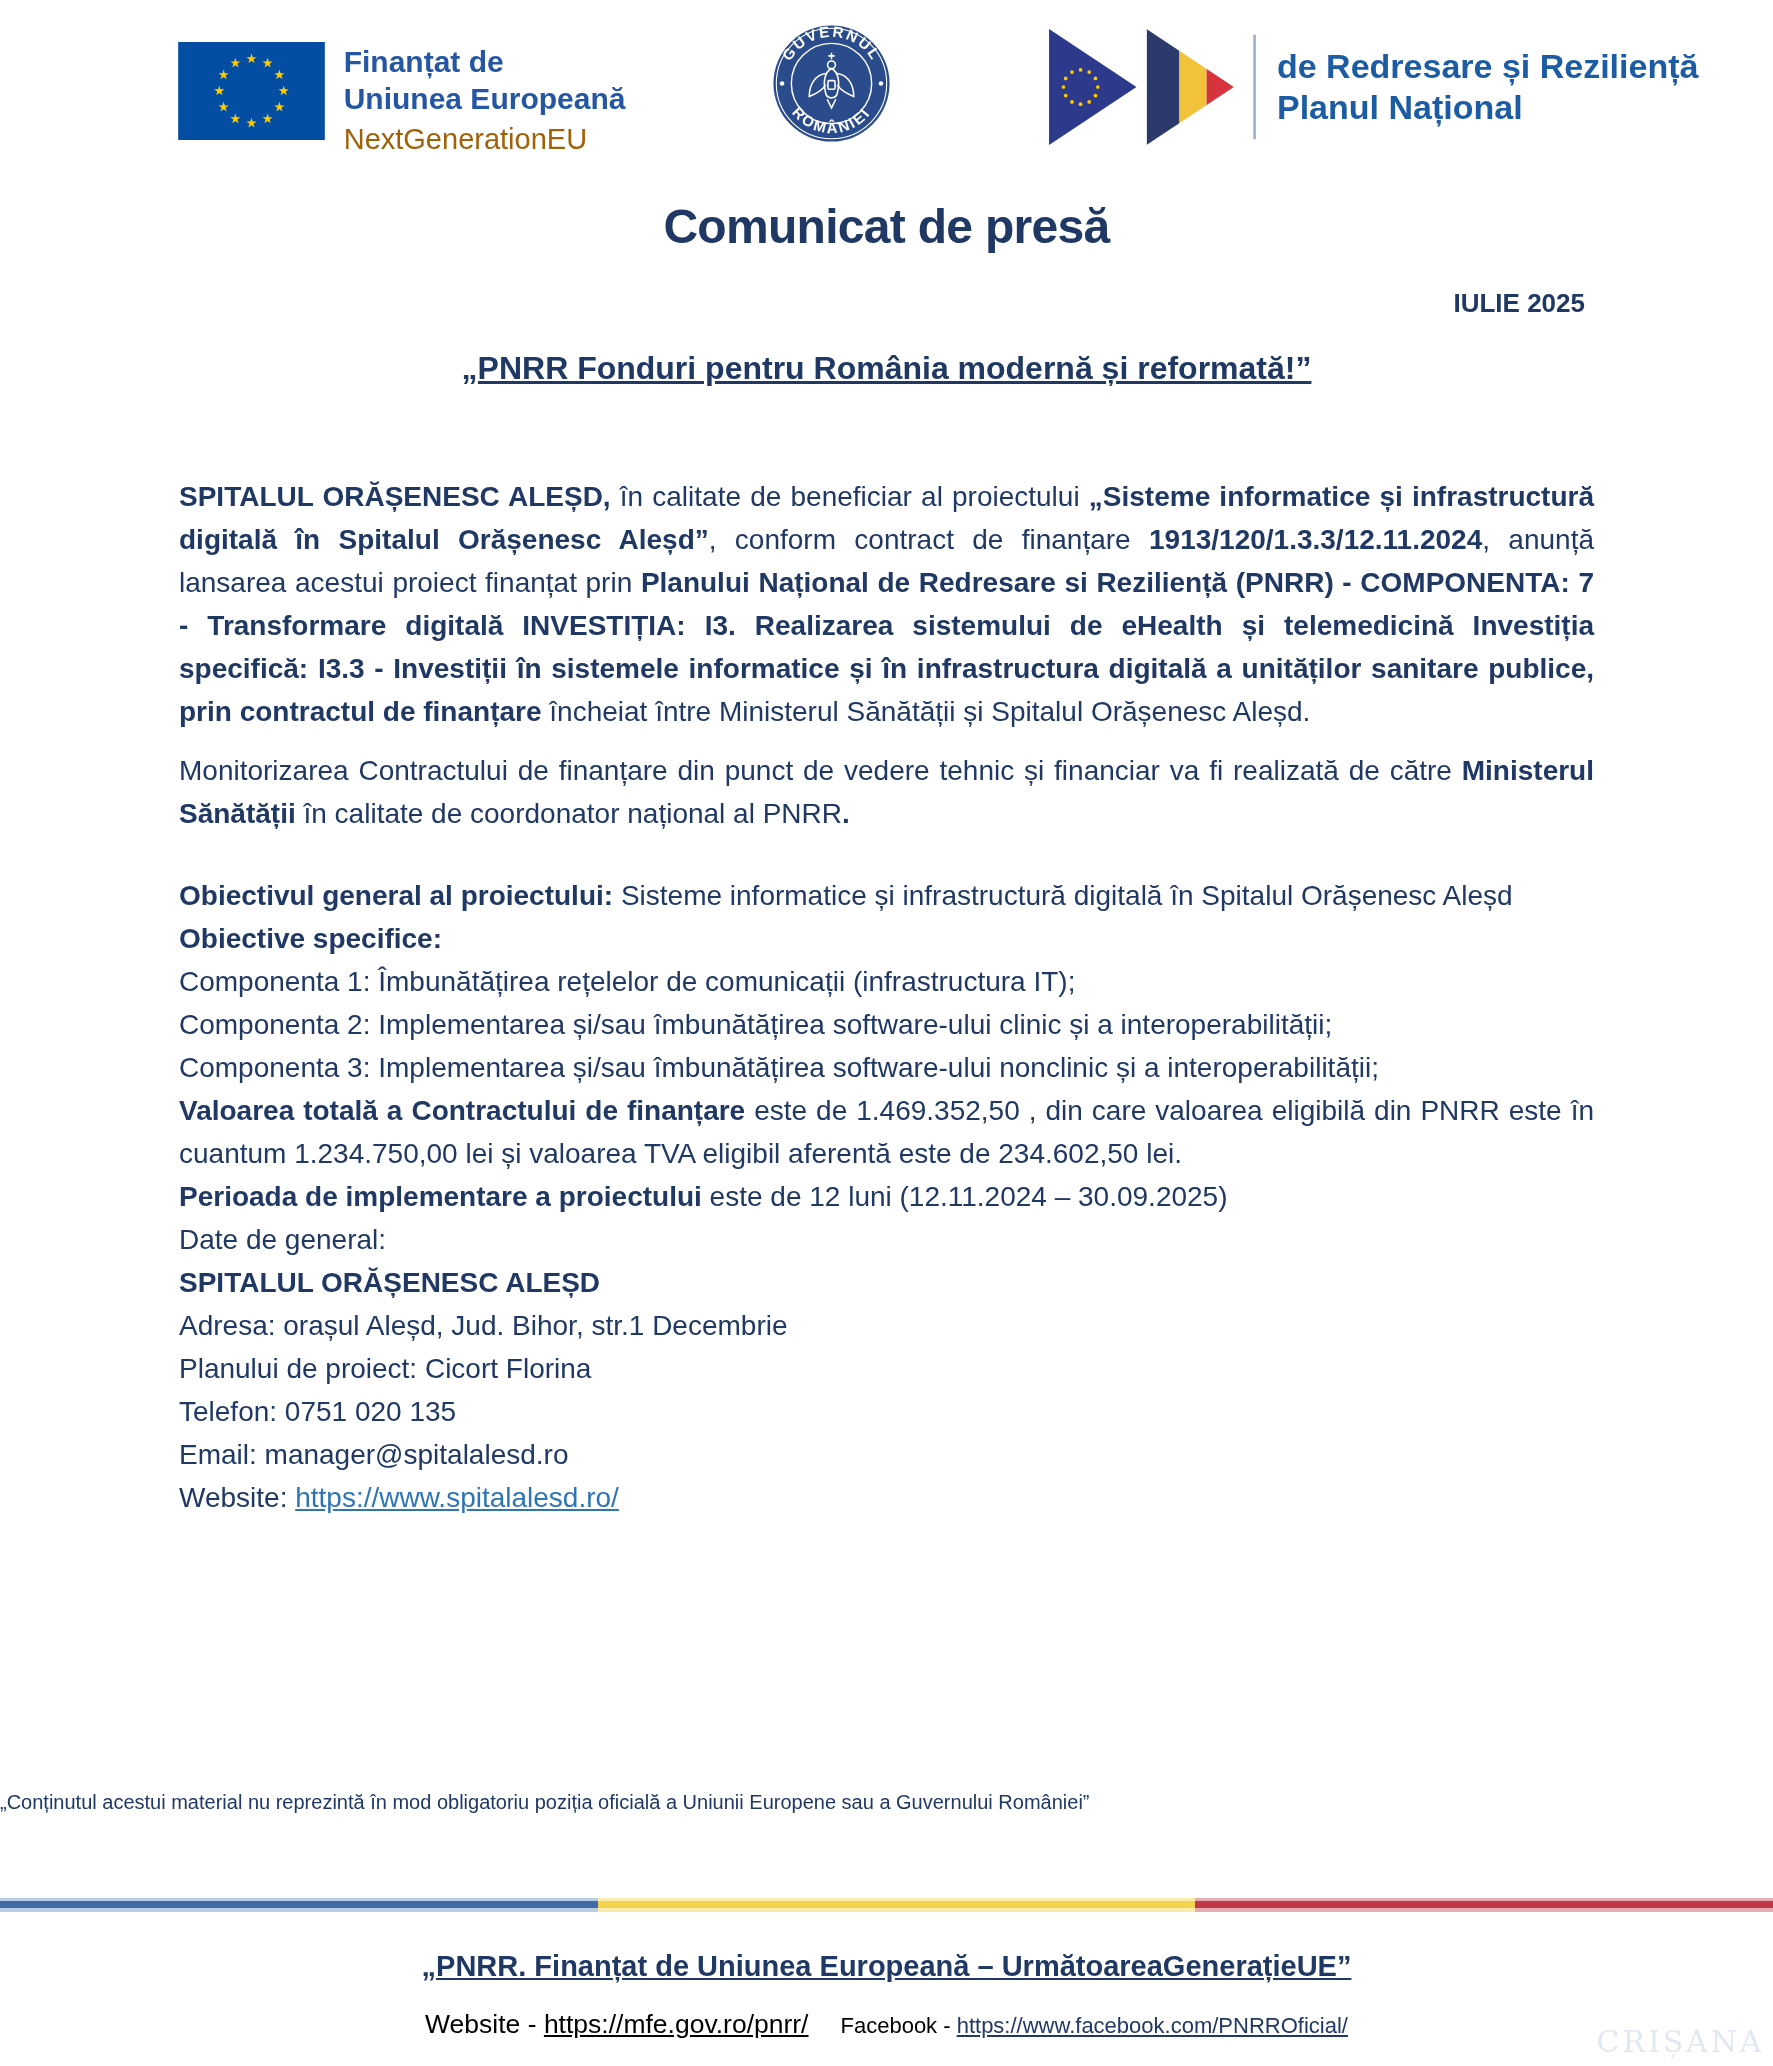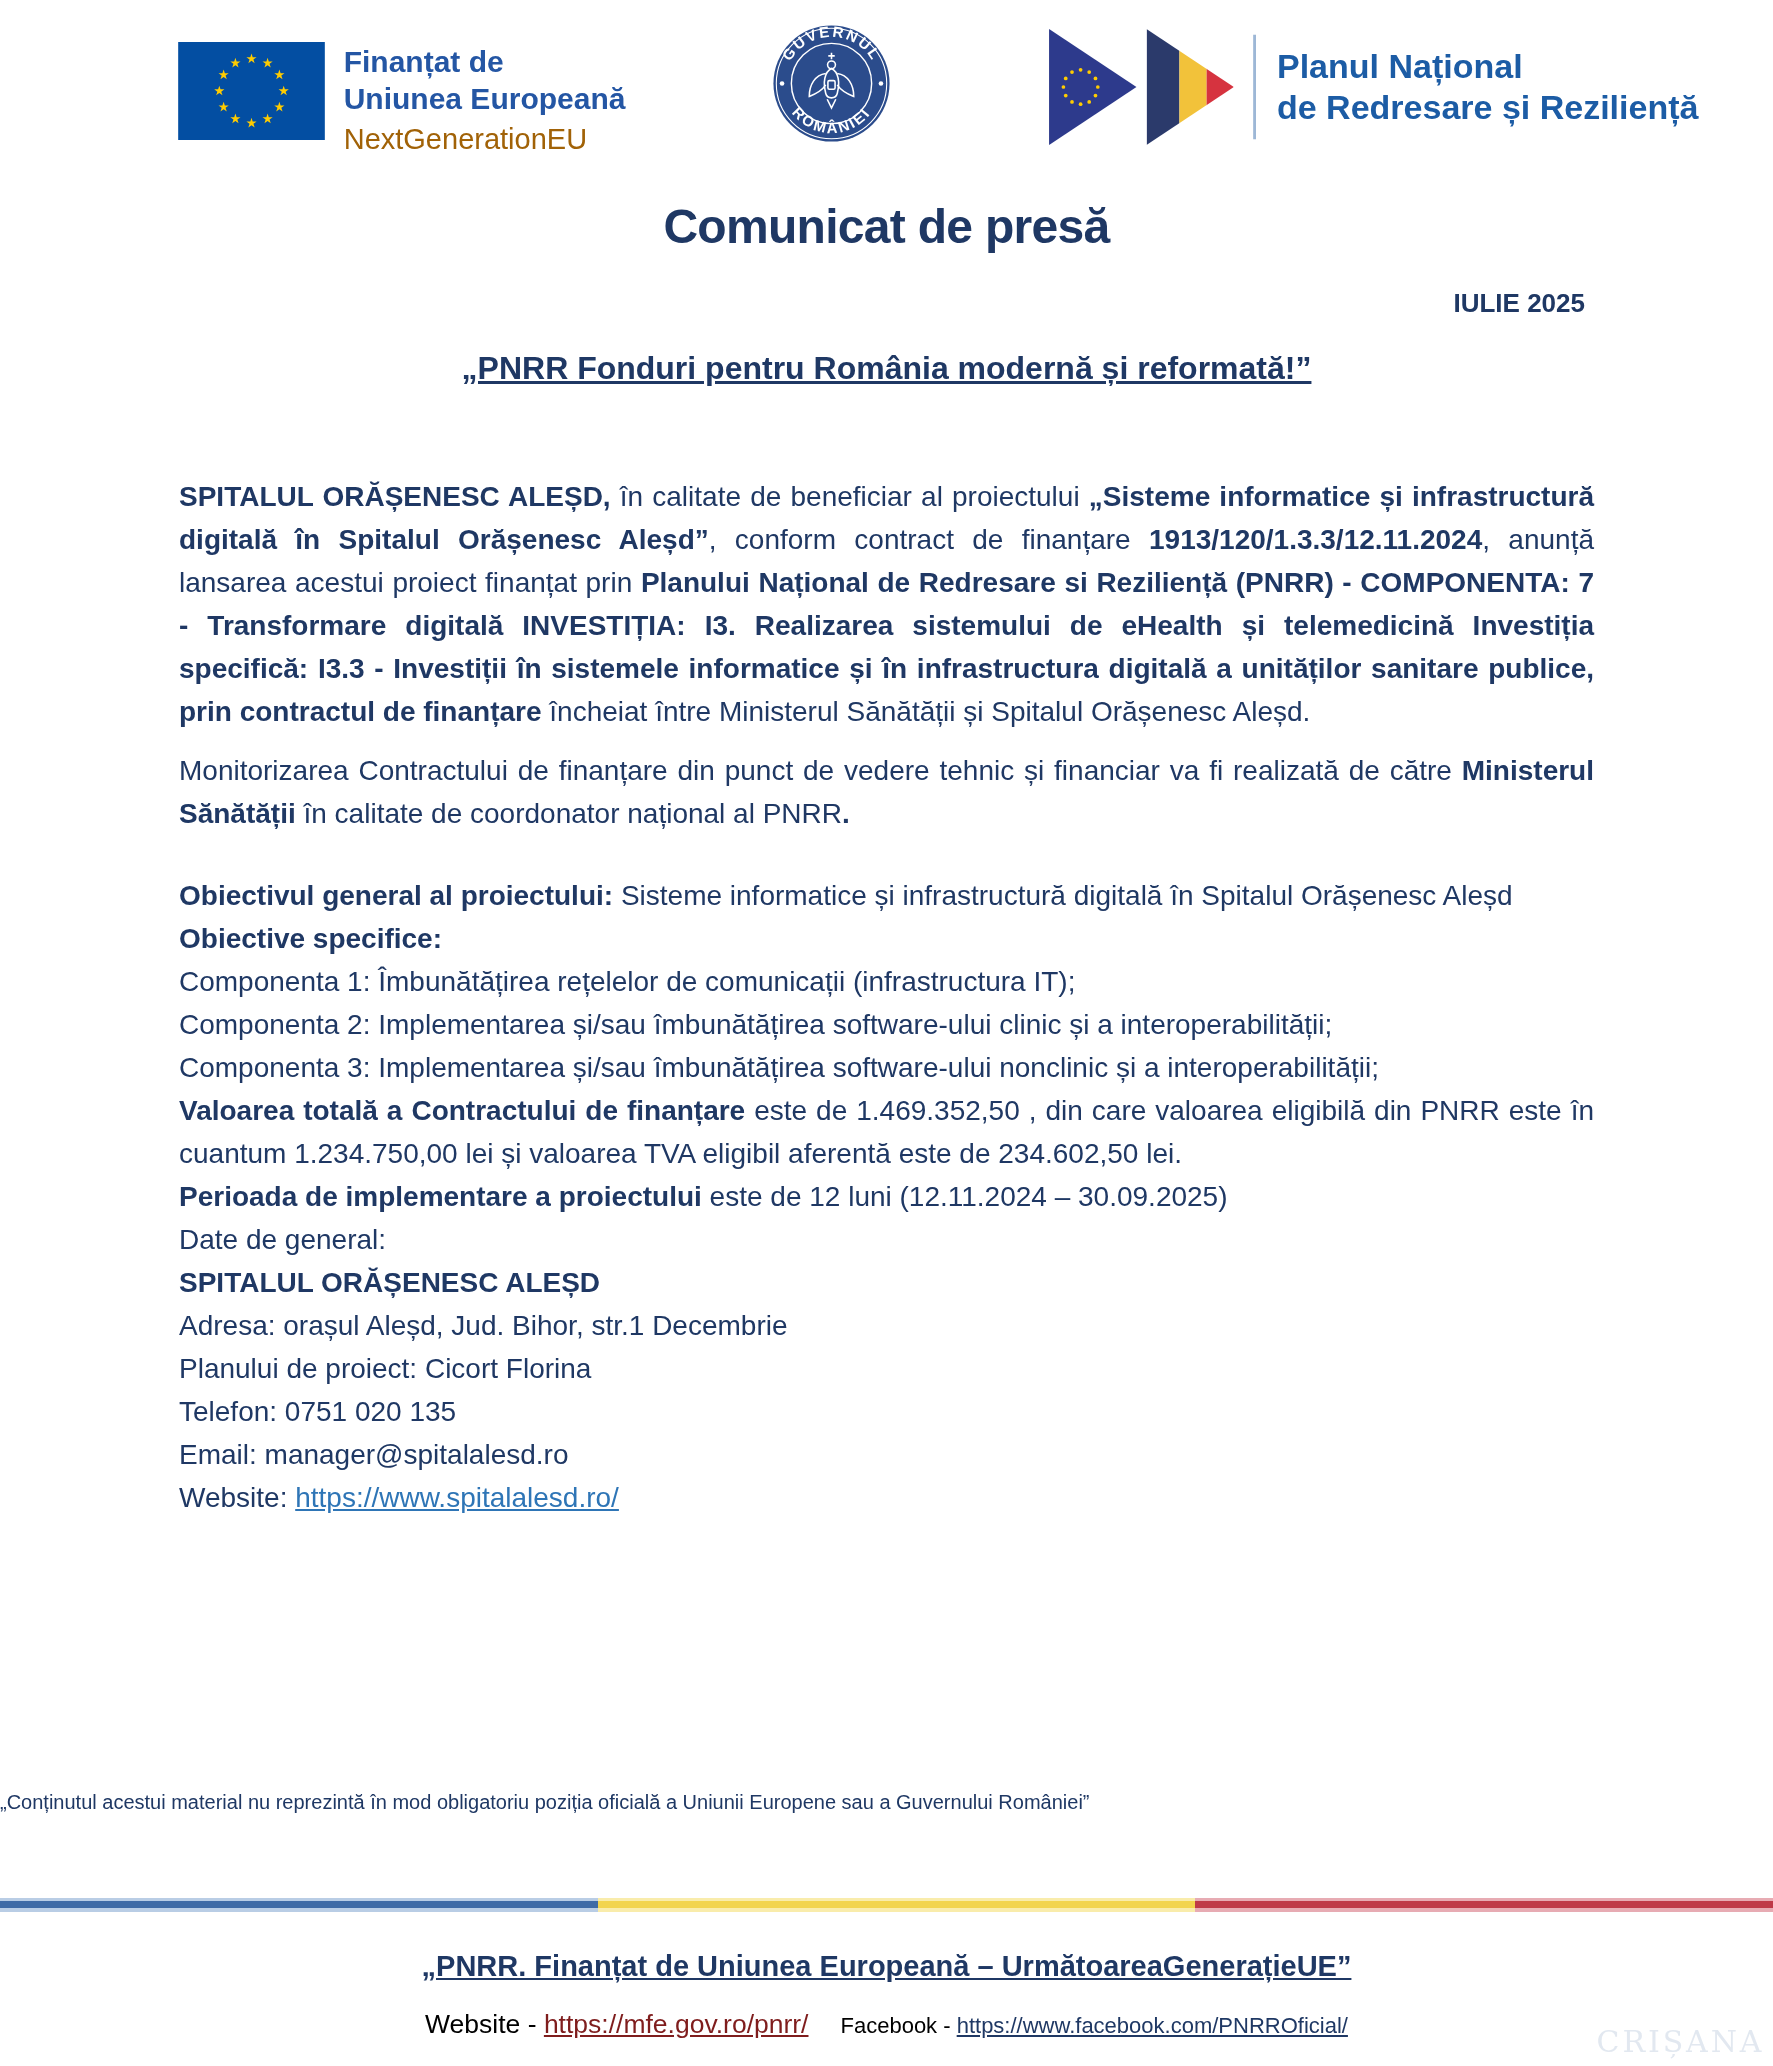--- a/index.html
+++ b/index.html
@@ -54,21 +54,21 @@
   .tri-red { width:32.6%;
     background:linear-gradient(to bottom,#e7abb3 0 22%, #bf3a48 22% 72%, #e7abb3 72% 100%); }
 
   
   .slogan { position:absolute; top:1950px; left:0; width:100%; text-align:center;
     font-size:29px; font-weight:bold; color:#1F3864;text-decoration:underline; }
   .links-row { position:absolute; top:2009px; left:0; width:100%;
     display:flex; justify-content:center; align-items:baseline; gap:0; color:#000000; }
   .website-group { font-size:26.5px; color:#000000; }
   .facebook-group { font-size:22px; color:#000000; margin-left:32px; }
-  .links-row a.ext-blue { color:#7f1d1d; text-decoration:underline; }
+  .links-row a.ext-blue { color:#000000; text-decoration:underline; }
   .links-row a.ext-navy { color:#1F3864; text-decoration:underline; }
 
   .watermark { position:absolute; right:8.6px; bottom:7.2px;
     font-family:"DejaVu Serif", serif; font-size:30px; letter-spacing:2.9px;
     color:rgba(190,205,222,0.45); }
 </style>
 </head>
 <body>
 
 <div class="page">
@@ -148,22 +148,22 @@
           </clipPath>
       </defs>
       <g clip-path="url(#triclip)">
         <rect x="136" y="0" width="46" height="162" fill="#2B3A6B"></rect>
         <rect x="182" y="0" width="38" height="162" fill="#F2C23A"></rect>
         <rect x="220" y="0" width="38" height="162" fill="#D6333F"></rect>
       </g>
       <line x1="287" y1="8" x2="287" y2="154" stroke="#9DB7D6" stroke-width="4"></line>
     </svg>
     <div class="pnrr-text">
+      <div>de Redresare și Reziliență</div>
       <div>Planul Național</div>
-      <div>de Redresare și Reziliență</div>
     </div>
   </div>
 
   <div class="doc-title">Comunicat de presă</div>
   <div class="doc-date">IULIE 2025</div>
   <div class="doc-subtitle">„PNRR Fonduri pentru România modernă și reformată!”</div>
 
   <main class="doc-body" id="body-content">
       <div class="para justify gap-sm"><span class="b">SPITALUL ORĂȘENESC ALEȘD,</span><span> în calitate de beneficiar al proiectului </span><span class="b">„Sisteme informatice și infrastructură digitală în Spitalul Orășenesc Aleșd”</span><span>, conform contract de finanțare </span><span class="b">1913/120/1.3.3/12.11.2024</span><span>, anunță lansarea acestui proiect finanțat prin </span><span class="b">Planului Național de Redresare si Reziliență (PNRR) -  COMPONENTA: 7 - Transformare digitală INVESTIȚIA: I3. Realizarea sistemului de eHealth și telemedicină Investiția specifică: I3.3 - Investiții în sistemele informatice și în infrastructura digitală a unităților sanitare publice, prin contractul de finanțare</span><span> încheiat între Ministerul Sănătății și Spitalul Orășenesc Aleșd.</span></div>
       <div class="para justify gap-lg"><span>Monitorizarea Contractului de finanțare din punct de vedere tehnic și financiar va fi realizată de către </span><span class="b">Ministerul Sănătății</span><span> în calitate de coordonator național al PNRR</span><span class="b">.</span></div>

